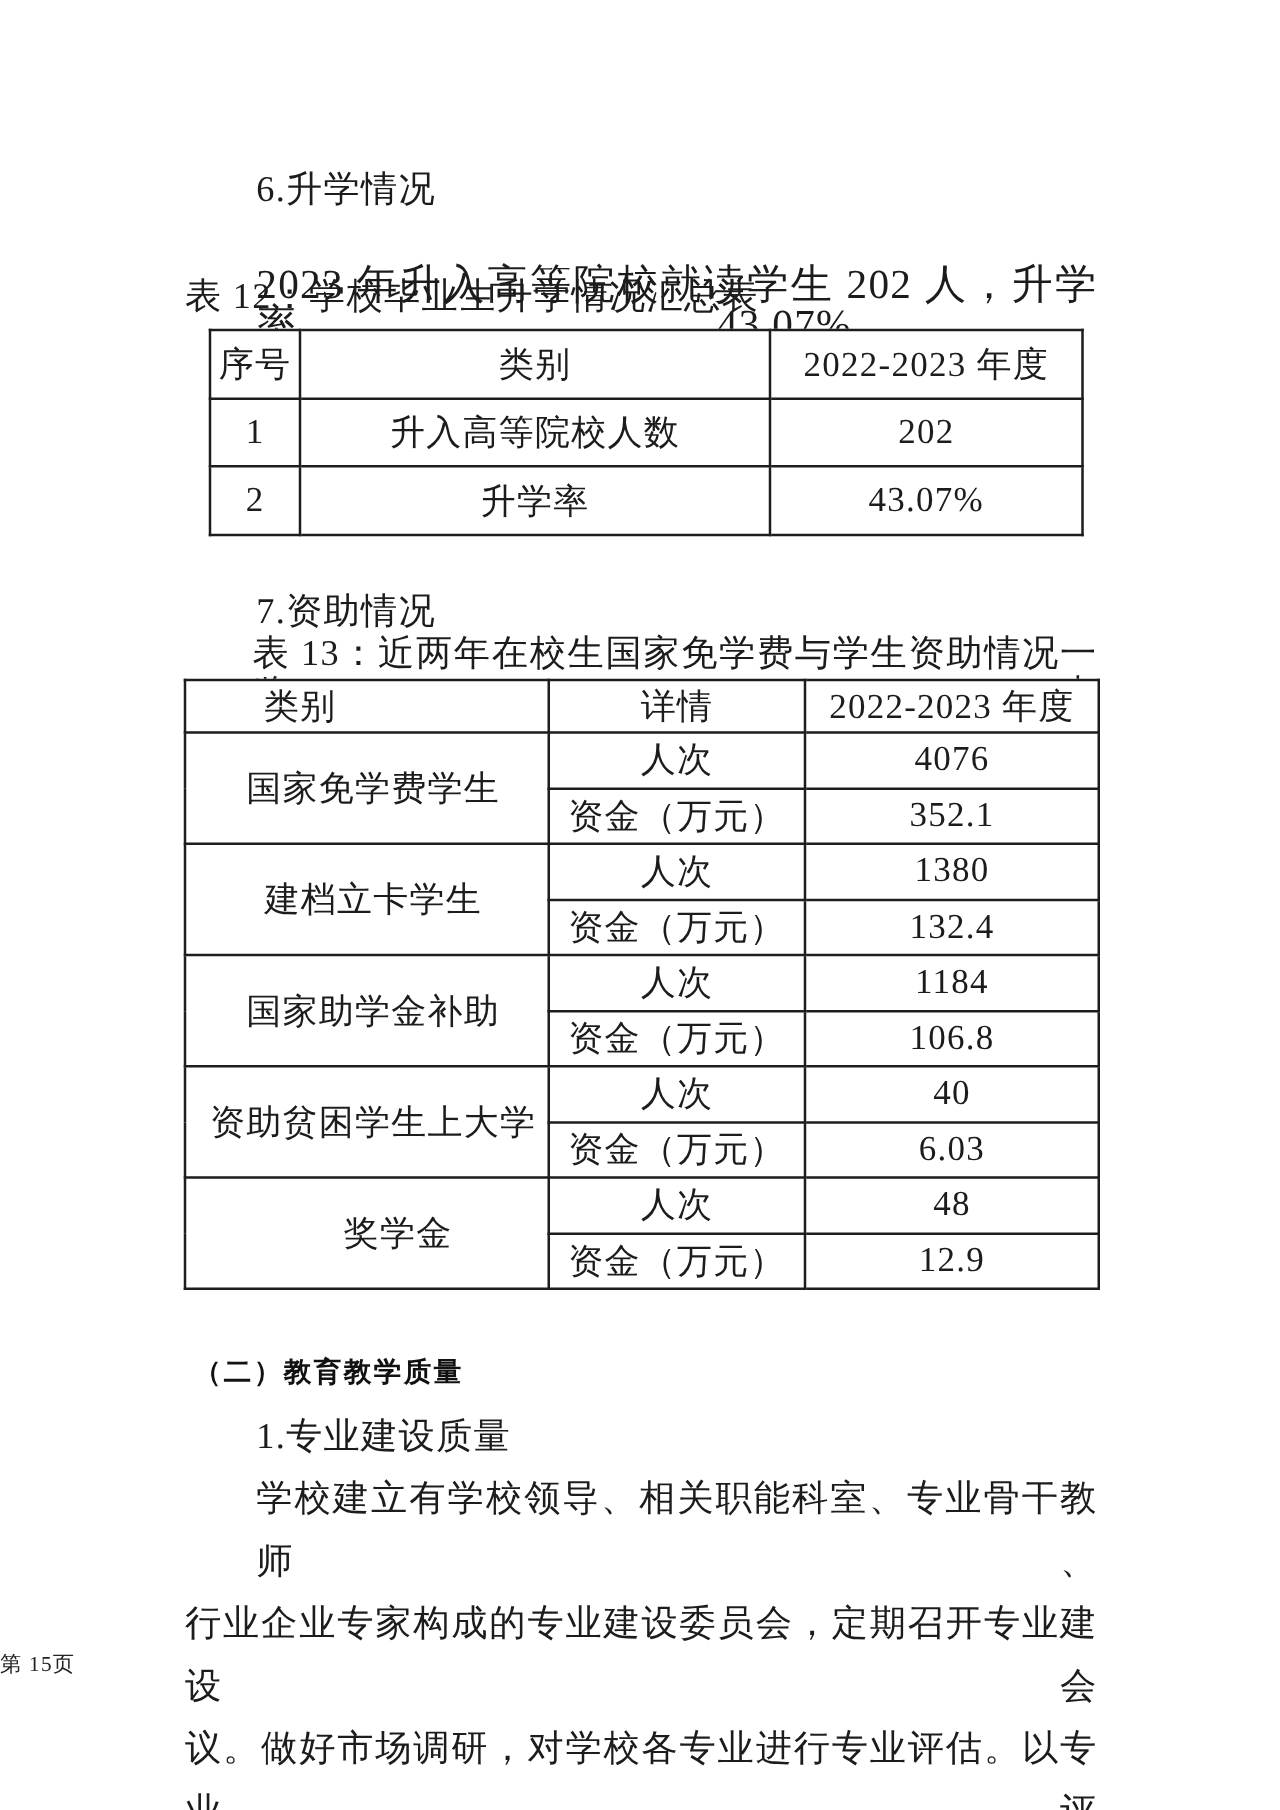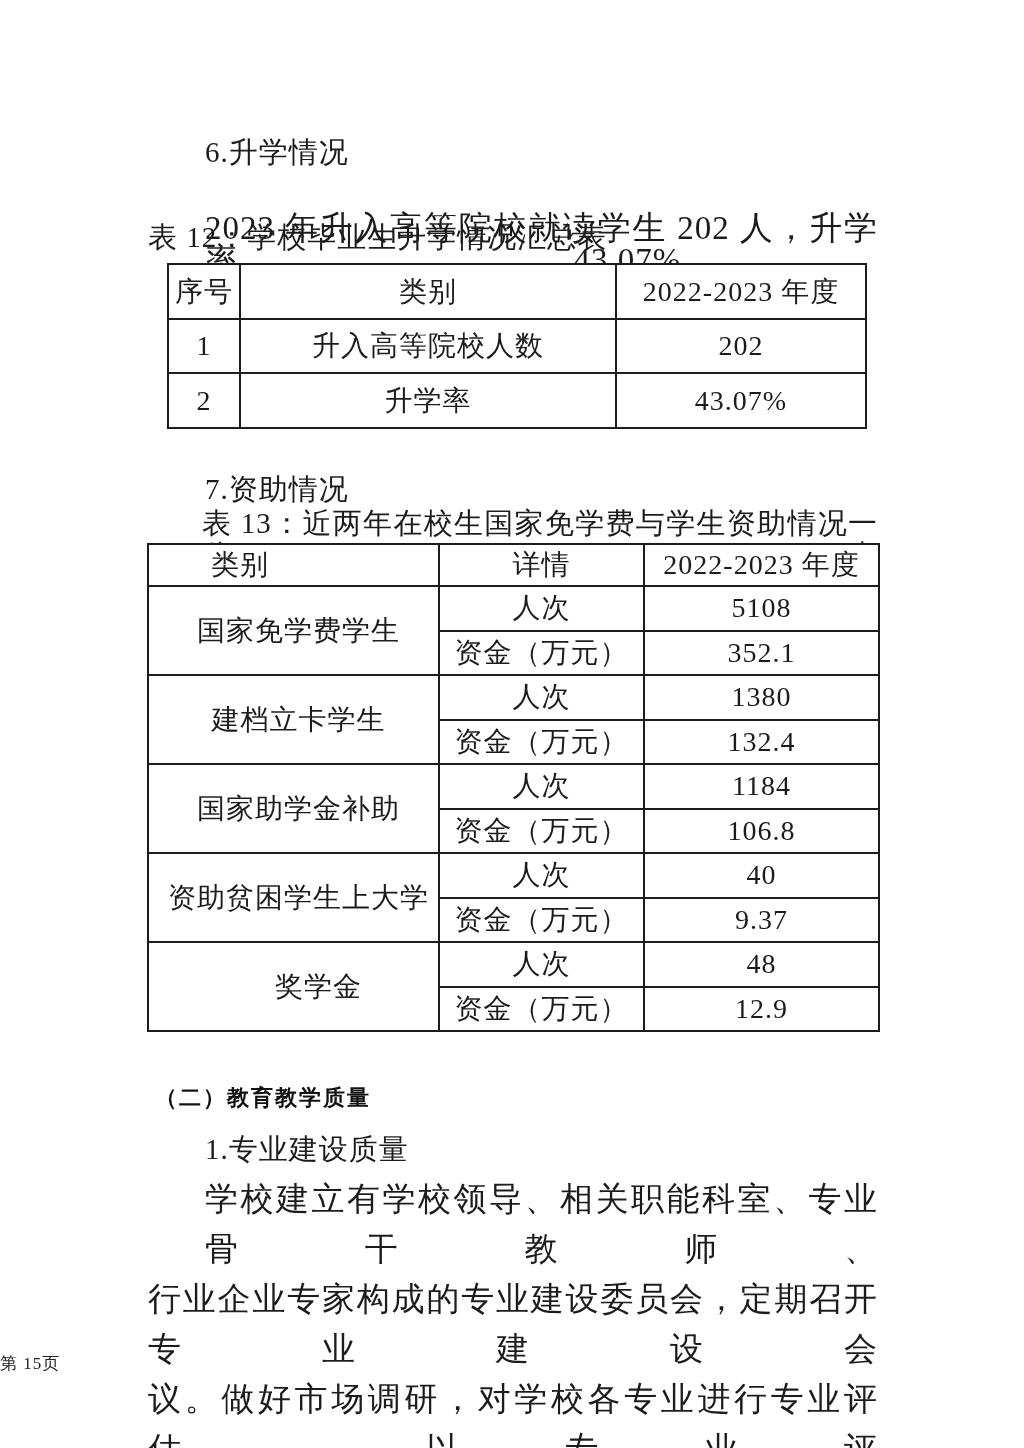--- a/index.html
+++ b/index.html
@@ -46,21 +46,21 @@
   #table13 th.cat-h { text-align:left; padding-left:62px; }
   #table13 td.cat { text-align:center; padding-left:10px; }
   #table13 td.cat-indent { padding-left:50px; }
 
   .b-head {
     font-family:"Liberation Sans","DejaVu Sans",sans-serif;
     font-weight:bold; font-size:22px; line-height:34px; letter-spacing:2px;
     color:#111;
   }
   .jlines { width:730px; }
-  .jlines .line { font-size:33px; line-height:50px; letter-spacing:1px;
+  .jlines .line { font-size:29px; line-height:50px; letter-spacing:1px;
                   text-align:justify; text-align-last:justify; }
   .footer { font-size:17px; letter-spacing:1px; color:#222; }
 </style>
 </head>
 <body>
 
 <div>
 
   <div class="abs h-num" style="left:205px; top:136px;">6.升学情况</div>
 
@@ -106,21 +106,21 @@
     <tbody>
         <tr class="hdr">
       <th class="cat-h">类别</th>
       <th>详情</th>
       <th>2022-2023 年度</th>
     </tr>
 
     <tr>
       <td class="cat" rowspan="2">国家免学费学生</td>
       <td>人次</td>
-      <td>5108</td>
+      <td>4076</td>
     </tr>
     <tr>
       <td>资金（万元）</td>
       <td>352.1</td>
     </tr>
 
     <tr>
       <td class="cat" rowspan="2">建档立卡学生</td>
       <td>人次</td>
       <td>1380</td>
@@ -140,21 +140,21 @@
       <td>106.8</td>
     </tr>
 
     <tr>
       <td class="cat" rowspan="2">资助贫困学生上大学</td>
       <td>人次</td>
       <td>40</td>
     </tr>
     <tr>
       <td>资金（万元）</td>
-      <td>9.37</td>
+      <td>6.03</td>
     </tr>
 
     <tr>
       <td class="cat cat-indent" rowspan="2">奖学金</td>
       <td>人次</td>
       <td>48</td>
     </tr>
     <tr>
       <td>资金（万元）</td>
       <td>12.9</td>
@@ -165,15 +165,15 @@
   <div class="abs b-head" style="left:155px; top:1081px;">（二）教育教学质量</div>
 
   <div class="abs h-num" style="left:205px; top:1133px;">1.专业建设质量</div>
 
   <div class="abs jlines" style="left:148px; top:1174px;">
     <div class="line indent2">学校建立有学校领导、相关职能科室、专业骨干教师、</div>
     <div class="line">行业企业专家构成的专业建设委员会，定期召开专业建设会</div>
     <div class="line">议。做好市场调研，对学校各专业进行专业评估。以专业评</div>
   </div>
 
-  <div class="abs footer center" style="left:0; top:1320px; width:845px;margin-top:32px;">第 15页</div>
+  <div class="abs footer center" style="left:0; top:1320px; width:845px;">第 15页</div>
 
 </div>
 
 </body></html>

